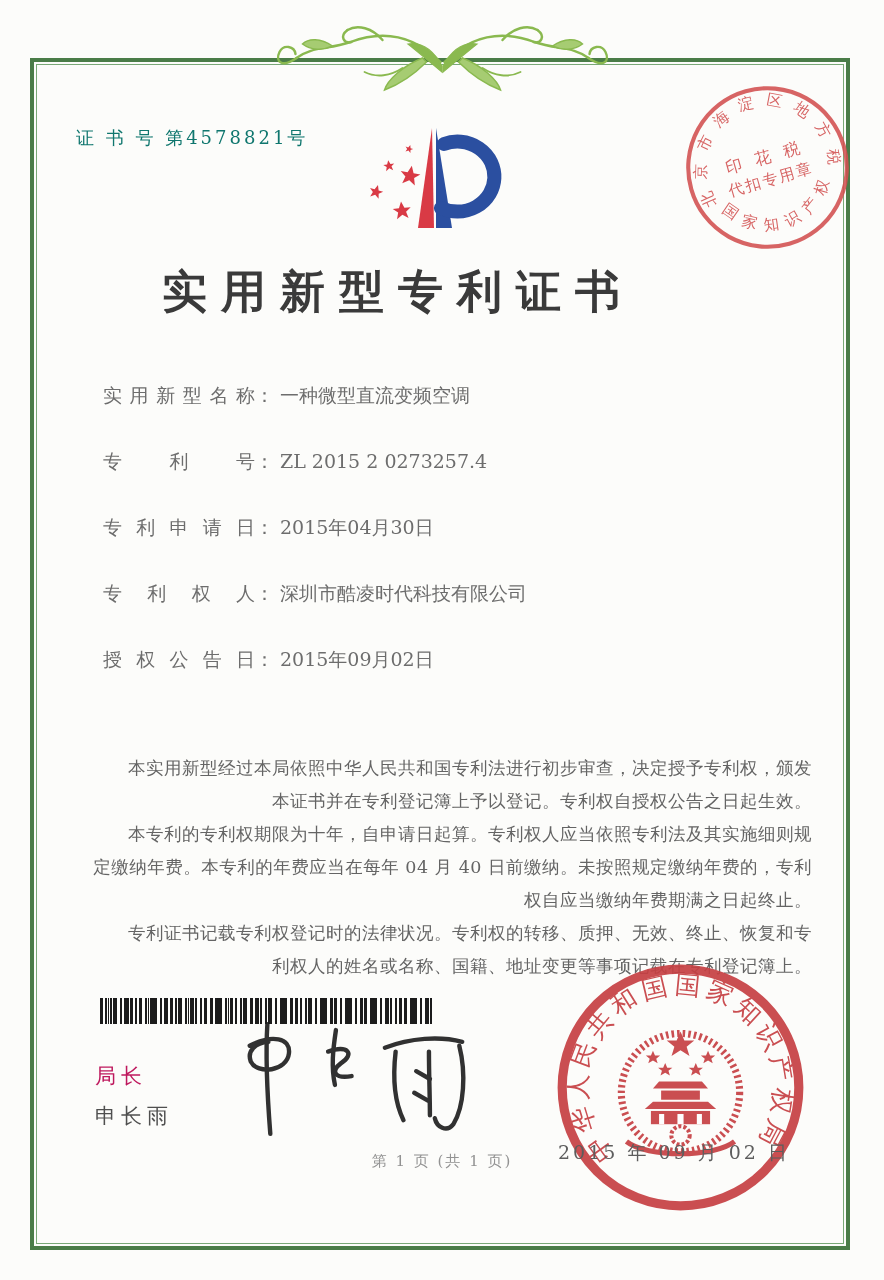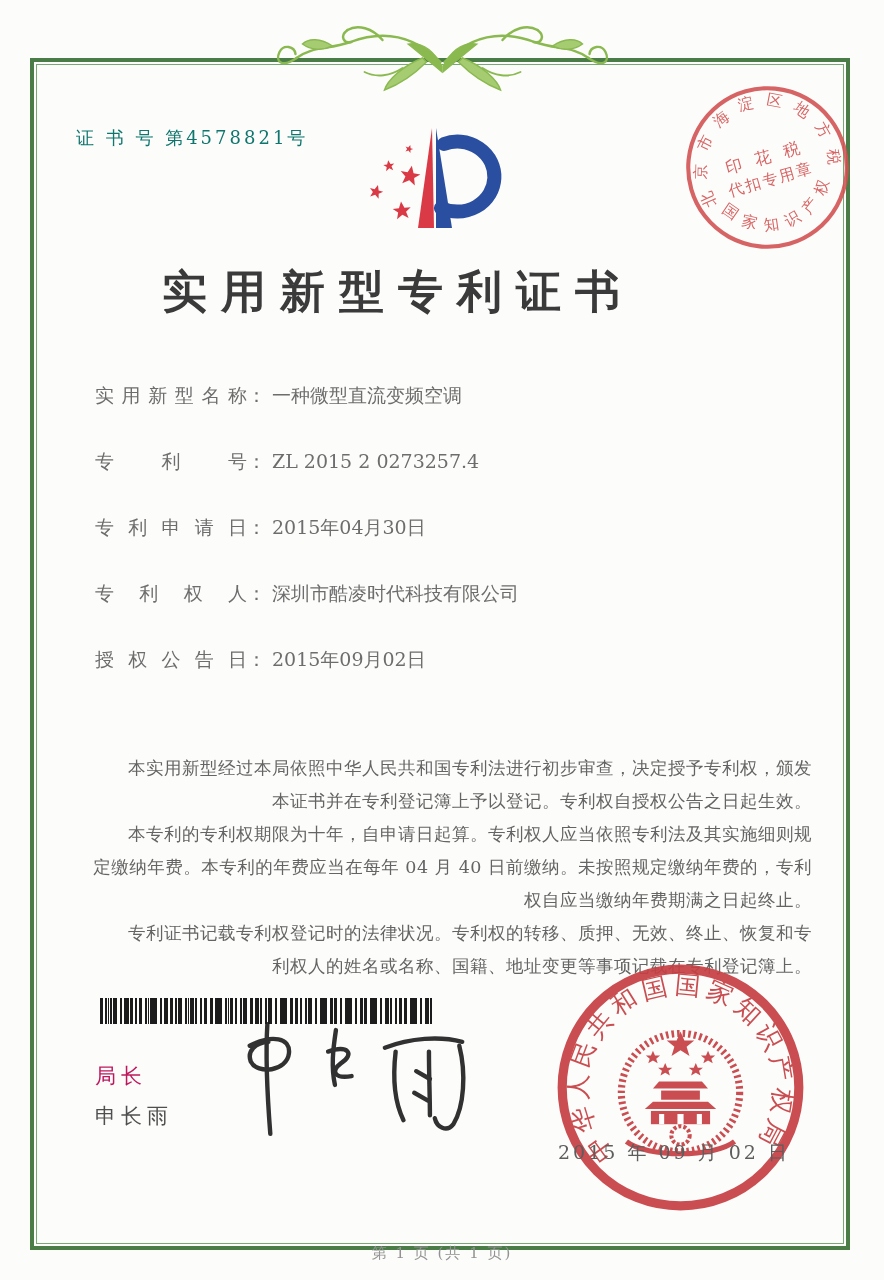--- a/index.html
+++ b/index.html
@@ -29,21 +29,21 @@
   .tax-stamp{position:absolute;left:680px;top:80px;z-index:4;transform:rotate(-16deg);opacity:.88;}
   
   .logo{position:absolute;left:330px;top:116px;z-index:3;}
   
   .title{
     position:absolute;left:0;top:262px;width:740px;text-align:center;
     font-size:45px;font-weight:bold;letter-spacing:14px;color:#3a3a3a;z-index:3;margin-left:28px;
   }
   
   .fields{position:absolute;left:95px;top:383px;z-index:3;}
-  .f-row{height:28px;margin-bottom:38px;font-size:19px;color:#6d6d6d;white-space:nowrap;}
+  .f-row{height:28px;margin-bottom:38px;font-size:19px;color:#6d6d6d;white-space:nowrap;margin-left:8px;}
   .f-label{display:inline-block;width:152px;text-align:justify;text-align-last:justify;vertical-align:top;}
   .f-colon{display:inline-block;margin-right:6px;}
   
   .body-text{position:absolute;left:76px;top:752px;width:736px;z-index:3;text-align:right;}
   .body-text p{margin:0;font-size:17.5px;line-height:33px;letter-spacing:.5px;
     text-indent:2.1em;color:#646464;}
   
   .barcode{
     position:absolute;left:100px;top:998px;width:332px;height:26px;z-index:3;
     background-image:
@@ -54,21 +54,21 @@
   .signer-title{position:absolute;left:95px;top:1062px;font-size:21px;letter-spacing:5px;color:#be185d;z-index:3;}
   .signer-name{position:absolute;left:95px;top:1102px;font-size:21px;letter-spacing:5px;color:#4f4f4f;z-index:3;}
   .signature{position:absolute;left:238px;top:1016px;z-index:4;}
   
   .seal{position:absolute;left:553px;top:960px;z-index:3;opacity:.92;}
   .seal-date{
     position:absolute;left:558px;top:1140px;font-size:19px;letter-spacing:3px;
     color:#5d5d5d;z-index:5;white-space:nowrap;
   }
   .page-footer{
-    position:absolute;left:0;top:1244px;width:884px;text-align:center;
+    position:absolute;left:0;top:1152px;width:884px;text-align:center;
     font-size:15px;letter-spacing:2px;color:#929292;z-index:3;
   }
   svg text{font-family:"DejaVu Serif","Liberation Serif",serif;}
 </style>
 </head>
 <body>
 
 <div class="page">
 
   <div class="frame">

